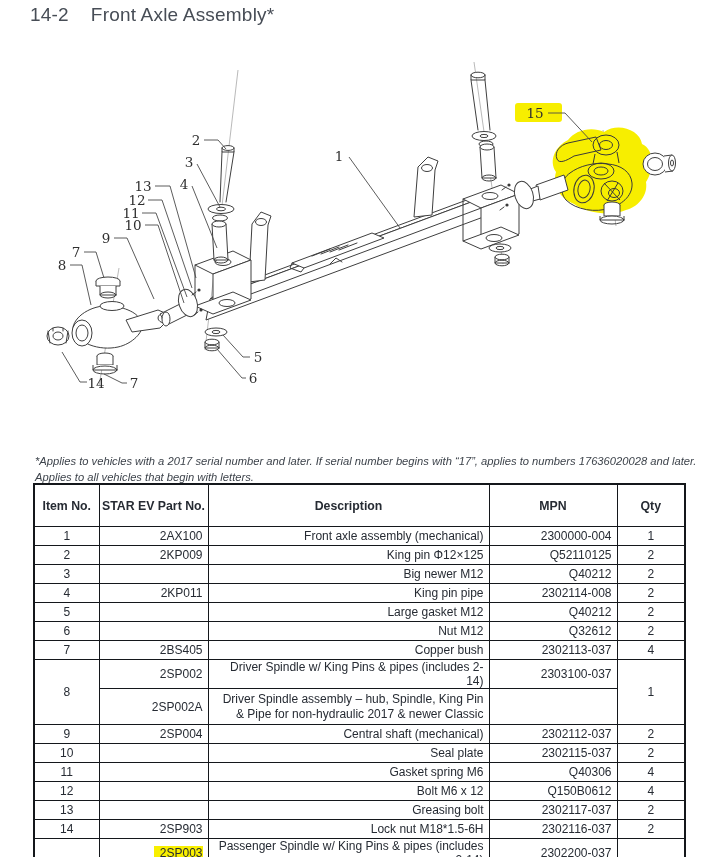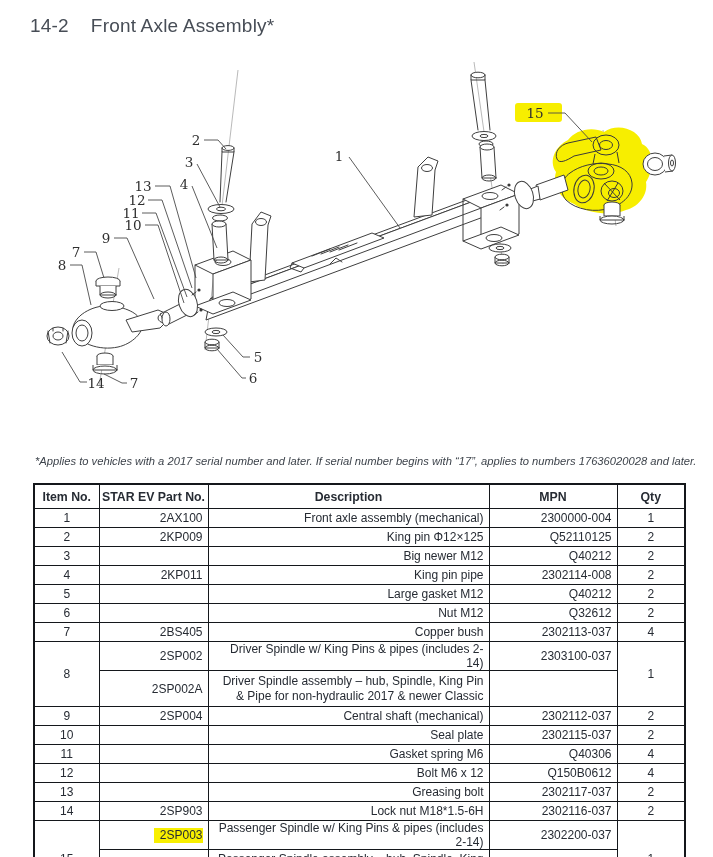--- a/index.html
+++ b/index.html
@@ -1,19 +1,19 @@
 <!DOCTYPE html>
 <html><head>
 <meta charset="utf-8">
 <style>
   html,body{margin:0;padding:0;background:#ffffff;}
   #page{position:relative;width:713px;height:857px;background:#fff;overflow:hidden;
         font-family:"Liberation Sans",sans-serif;}
   
-  #title{position:absolute;top:15px;left:30px;font-size:19px;color:#474d56;
+  #title{position:absolute;top:4px;left:30px;font-size:19px;color:#474d56;
          letter-spacing:.2px;white-space:nowrap;text-align:center;}
   #title .sec{margin-right:22px;}
   
   #diagram{position:absolute;top:52px;left:0;}
   .ln{fill:none;stroke:#3f3f3f;stroke-width:1;stroke-linejoin:round;stroke-linecap:round;}
   .fw{fill:#ffffff;stroke:#3f3f3f;stroke-width:1;stroke-linejoin:round;}
   .axis{fill:none;stroke:#8a8a8a;stroke-width:.6;}
   .lead{fill:none;stroke:#4a4a4a;stroke-width:.9;}
   .callout{font-family:"DejaVu Serif",serif;font-size:13.5px;fill:#2f2f2f;}
   .hlfill{fill:#f7ee00;stroke:none;}
@@ -21,21 +21,21 @@
   .dot{fill:#3a3a3a;stroke:none;}
   
   #note{position:absolute;top:430px;left:35px;width:670px;font-style:italic;
         font-size:11.2px;line-height:1.4;color:#3d434b;white-space:nowrap;margin-top:24px;}
   
   #parts-table{position:absolute;top:483px;left:33px;border-collapse:collapse;
         table-layout:fixed;width:651px;font-size:12px;color:#262b33;
         border:2px solid #14171b;}
   #parts-table th,#parts-table td{border:1px solid #14171b;vertical-align:middle;
         padding:0 5px;overflow:hidden;}
-  #parts-table th{height:19px;font-size:12.3px;font-weight:bold;text-align:center;padding:2px 2px;}
+  #parts-table th{height:19px;font-size:12.3px;font-weight:bold;text-align:center;padding:11px 2px;}
   #parts-table td{height:18px;}
   .c-center{text-align:center;}
   .c-left{text-align:right;padding-left:7px !important;}
   .two-line{height:31px !important;line-height:1.22;padding-top:2px !important;padding-bottom:2px !important;}
   .hl{background:#f8ef00;padding:0 0 1px 6px;margin-left:-6px;}
 </style>
 </head>
 <body>
 
 <div id="page">
@@ -237,20 +237,21 @@
       <text class="callout" x="258" y="310" text-anchor="middle">5</text>
       <path class="lead" d="M217,297 L242,326 L246,326"></path>
       <text class="callout" x="253" y="331" text-anchor="middle">6</text>
       <path class="lead" d="M548,61 L565,61 L592,90"></path>
       <text class="callout" x="535" y="66" text-anchor="middle">15</text>
     </g>
   </svg>
 
   <div id="note">
     <div>*Applies to vehicles with a 2017 serial number and later. If serial number begins with “17”, applies to numbers 17636020028 and later.</div>
+    <div>Applies to all vehicles that begin with letters.</div>
   </div>
 
   <table id="parts-table">
     <colgroup>
       <col style="width:65px">
         <col style="width:109px">
         <col style="width:281px">
       <col style="width:128px">
         <col style="width:68px">
     </colgroup>

